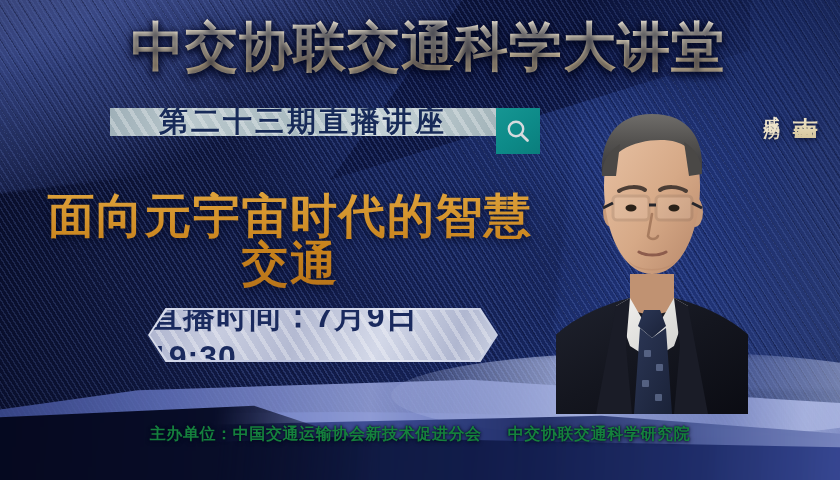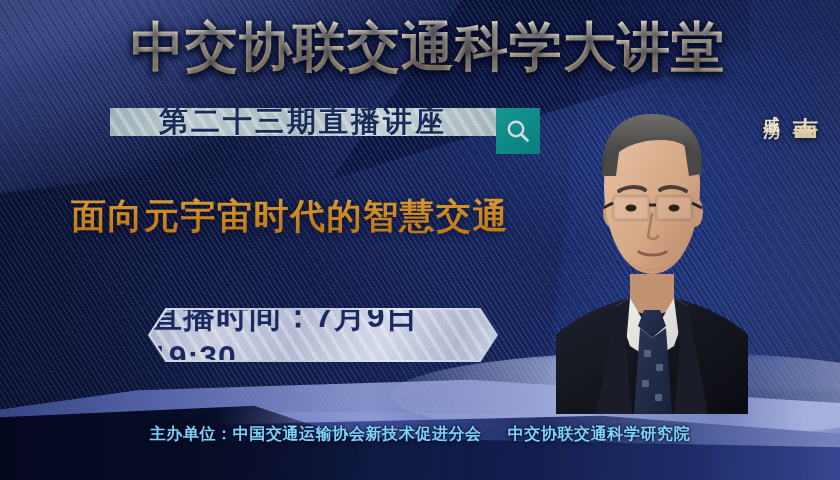--- a/index.html
+++ b/index.html
@@ -215,21 +215,21 @@
   }
   .search-box svg { display: block; }
 
   
   .topic-title {
     position: absolute;
     left: 30px;
     top: 192px;
     width: 520px;
     text-align: center;
-    font-size: 35px;
+    font-size: 47px;
     line-height: 48px;
     font-weight: bold;
     letter-spacing: 1.5px;
     color: #c9861f;
     background: linear-gradient(180deg, #dda13a 0%, #c8831d 55%, #b8741a 100%);
     -webkit-background-clip: text;
     background-clip: text;
     -webkit-text-fill-color: transparent;
     filter: drop-shadow(0 2px 4px rgba(3,8,32,.8));
   }
@@ -317,21 +317,21 @@
 
   
   .footer {
     position: absolute;
     left: 0; right: 0;
     top: 424px;
     text-align: center;
     font-size: 16px;
     font-weight: bold;
     letter-spacing: .6px;
-    color: #7dd3fc;
+    color: #15803d;
     text-shadow: 0 1px 4px rgba(4,8,30,.95), 0 0 2px rgba(4,8,30,.9);
   }
   .footer .sep { display: inline-block; width: 26px; }
 
   
   .portrait {
     position: absolute;
     left: 556px;
     top: 84px;
     width: 192px;

